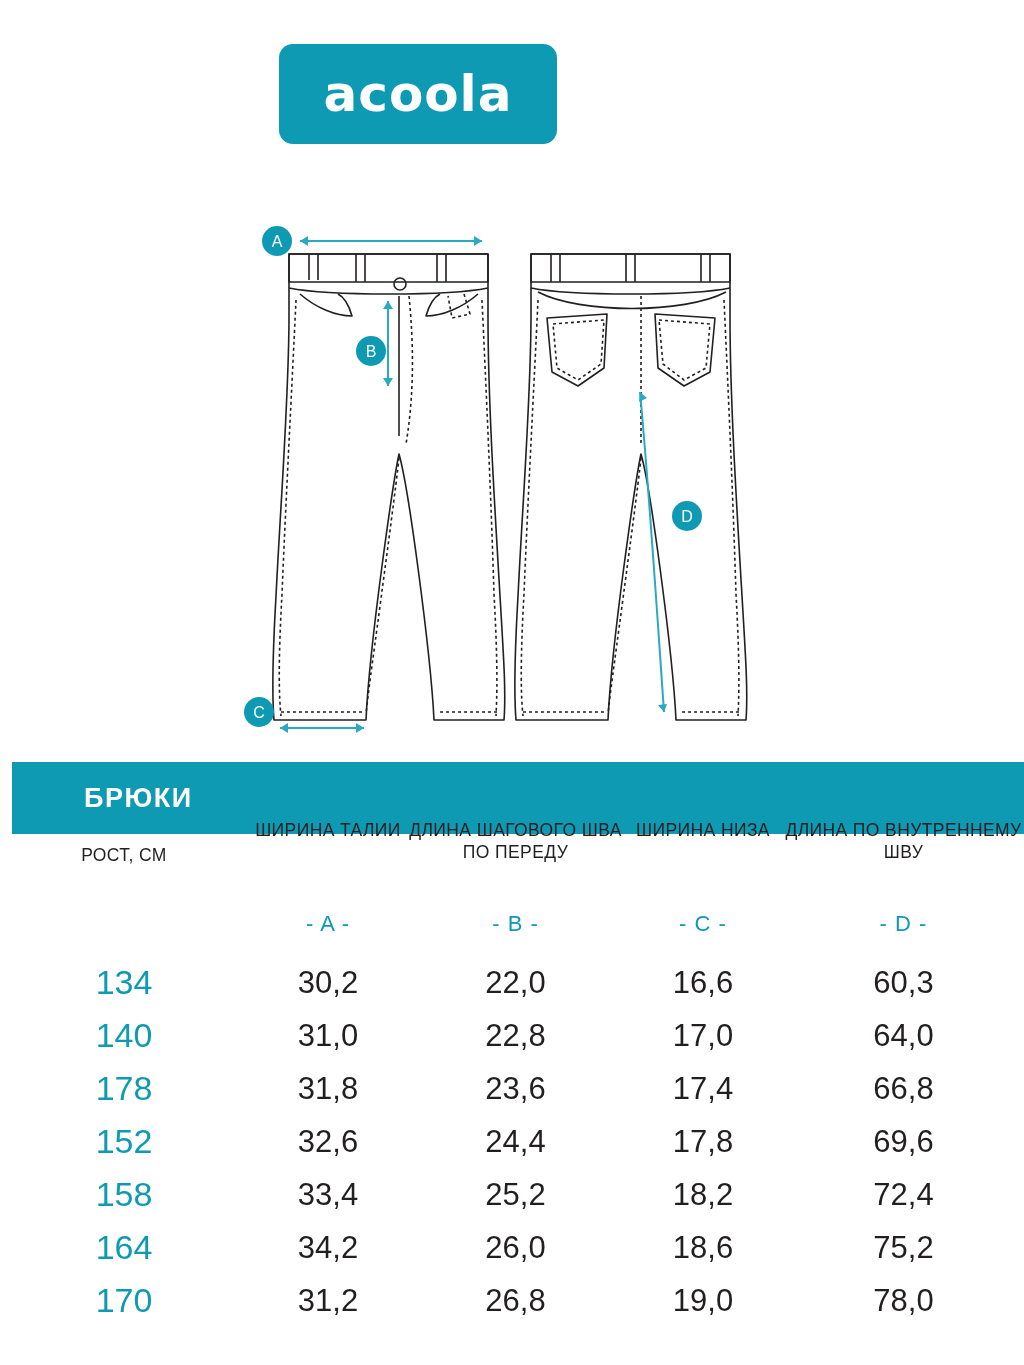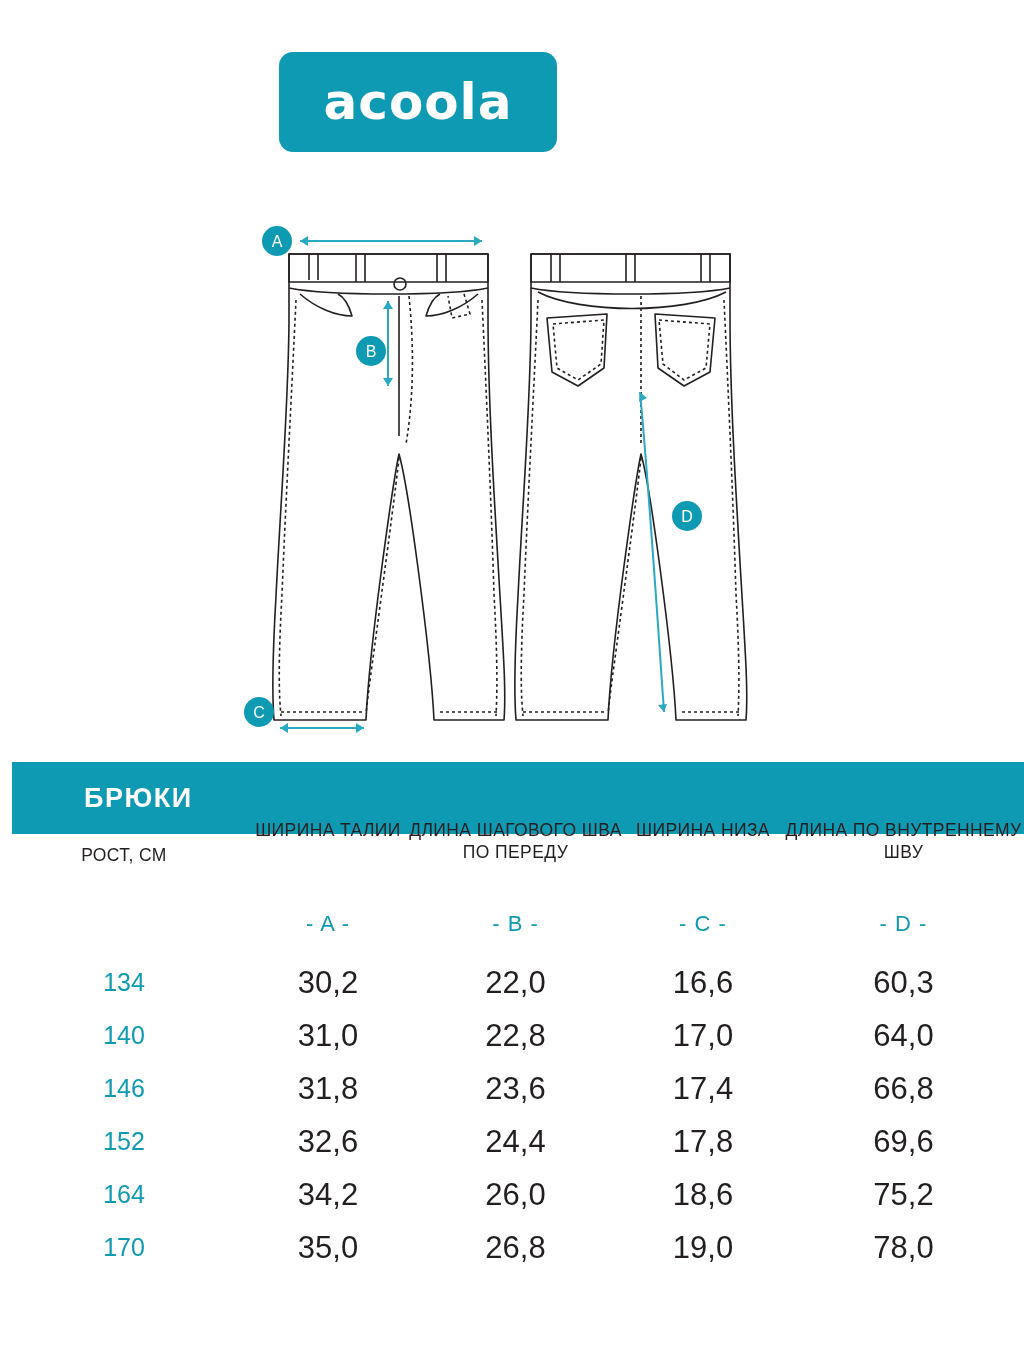--- a/index.html
+++ b/index.html
@@ -17,21 +17,21 @@
   }
   .page {
     width: 1024px;
     height: 1365px;
     position: relative;
   }
 
   
   .logo-wrap {
     position: absolute;
-    top: 52px;
+    top: 44px;
     left: 0;
     width: 836px;
     display: flex;
     justify-content: center;
     align-items: flex-end;
   }
   .logo-box {
     width: 278px;
     height: 100px;
     background: #0f9ab4;
@@ -123,21 +123,21 @@
     letter-spacing: 1px;
     padding-bottom: 6px;
   }
   .data-row td {
     height: 53px;
     font-size: 31px;
     color: #231f20;
   }
   .data-row td.size {
     color: #0f9ab4;
-    font-size: 25px;
+    font-size: 34px;
   }
 </style>
 </head>
 <body>
 
 <div class="page">
 
   <div class="logo-wrap">
     <div class="logo-box">
       <span class="logo-text">acoola</span>
@@ -270,43 +270,50 @@
           <td>60,3</td>
         </tr>
         <tr class="data-row">
           <td class="size">140</td>
           <td>31,0</td>
           <td>22,8</td>
           <td>17,0</td>
           <td>64,0</td>
         </tr>
         <tr class="data-row">
-          <td class="size">146</td>
+          <td class="size">178</td>
           <td>31,8</td>
           <td>23,6</td>
           <td>17,4</td>
           <td>66,8</td>
         </tr>
         <tr class="data-row">
           <td class="size">152</td>
           <td>32,6</td>
           <td>24,4</td>
           <td>17,8</td>
           <td>69,6</td>
         </tr>
         <tr class="data-row">
+          <td class="size">158</td>
+          <td>33,4</td>
+          <td>25,2</td>
+          <td>18,2</td>
+          <td>72,4</td>
+        </tr>
+        <tr class="data-row">
           <td class="size">164</td>
           <td>34,2</td>
           <td>26,0</td>
           <td>18,6</td>
           <td>75,2</td>
         </tr>
         <tr class="data-row">
           <td class="size">170</td>
-          <td>35,0</td>
+          <td>31,2</td>
           <td>26,8</td>
           <td>19,0</td>
           <td>78,0</td>
         </tr>
       </tbody>
     </table>
   </div>
 
 </div>
 

